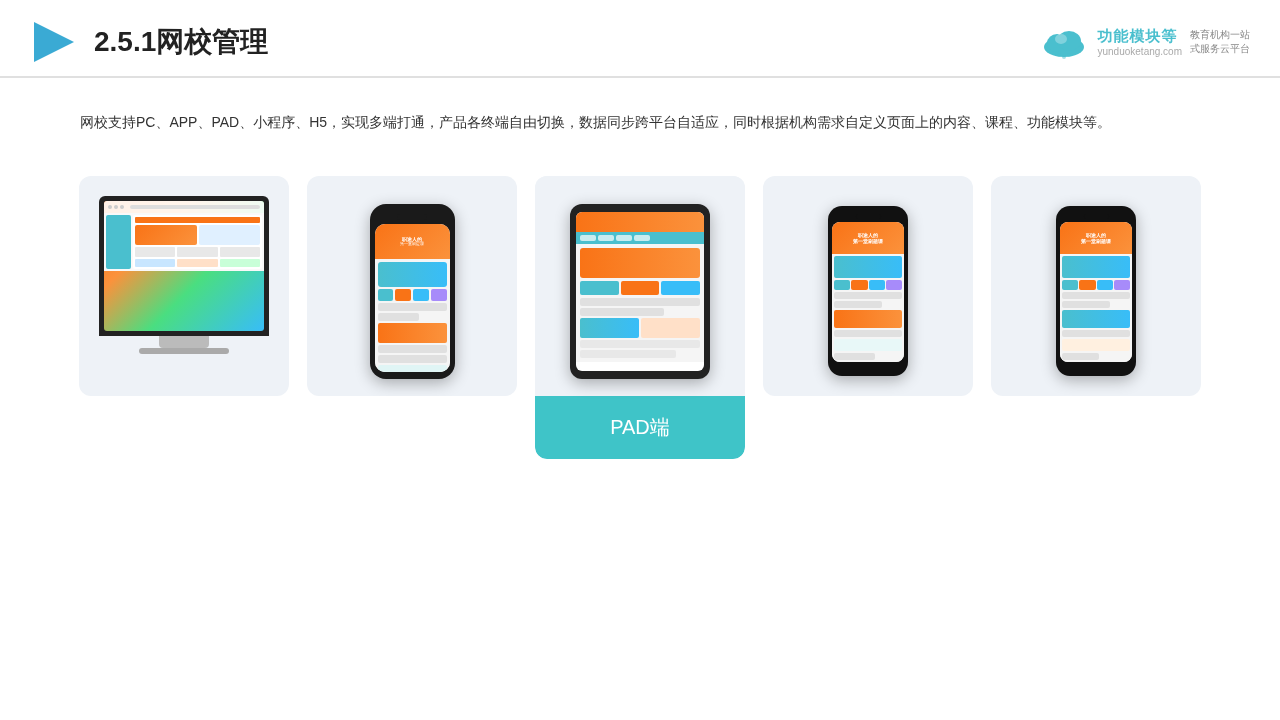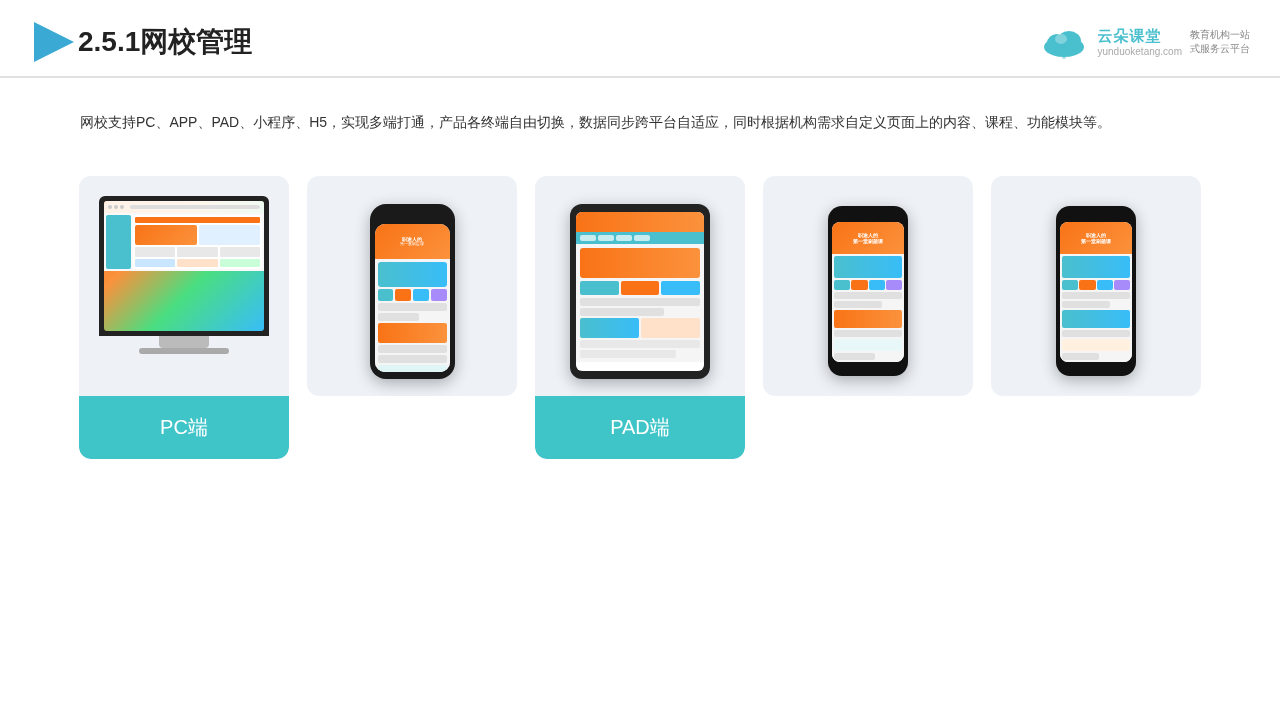--- a/index.html
+++ b/index.html
@@ -16,20 +16,21 @@
     .header {
       display: flex;
       align-items: center;
       justify-content: space-between;
       padding: 18px 30px 10px 30px;
       border-bottom: 2px solid #e0e0e0;
     }
     .header-left {
       display: flex;
       align-items: center;
+      gap: 16px;
     }
     .play-icon {
       width: 48px;
       height: 48px;
     }
     .page-title {
       font-size: 28px;
       font-weight: bold;
       color: #222;
     }
@@ -305,21 +306,21 @@
       <ellipse cx="18" cy="18" rx="10" ry="9" fill="#4ABFCE"></ellipse>
       <ellipse cx="30" cy="16" rx="12" ry="10" fill="#4ABFCE"></ellipse>
 
       <ellipse cx="22" cy="14" rx="6" ry="5" fill="rgba(255,255,255,0.3)"></ellipse>
 
       <circle cx="20" cy="30" r="2" fill="#4ABFCE" opacity="0.5"></circle>
       <circle cx="25" cy="32" r="2" fill="#4ABFCE" opacity="0.5"></circle>
       <circle cx="30" cy="30" r="2" fill="#4ABFCE" opacity="0.5"></circle>
     </svg>
     <div>
-      <div class="logo-text-main">云朵课堂</div>
+      <div class="logo-text-main">功能模块等</div>
       <span class="logo-url">yunduoketang.com</span>
     </div>
     <div class="logo-sub">教育机构一站<br>式服务云平台</div>
   </div>
 </div>
 
 <div class="description">网校支持PC、APP、PAD、小程序、H5，实现多端打通，产品各终端自由切换，数据同步跨平台自适应，同时根据机构需求自定义页面上的内容、课程、功能模块等。</div>
 
 <div class="cards-container">
 
@@ -353,21 +354,20 @@
                   <div style="flex:1;height:8px;background:#c8ffd8;border-radius:1px;"></div>
                 </div>
               </div>
             </div>
           </div>
         </div>
         <div class="pc-stand"></div>
         <div class="pc-base"></div>
       </div>
     </div>
-    <div class="card-label">PC端</div>
   </div>
 
   <div class="card">
     <div class="card-image-area">
       <div class="phone-mockup">
         <div class="phone-outer">
           <div class="phone-notch"></div>
           <div class="phone-screen">
             <div class="phone-screen-top">
               <div style="text-align:center;line-height:1.2;">

